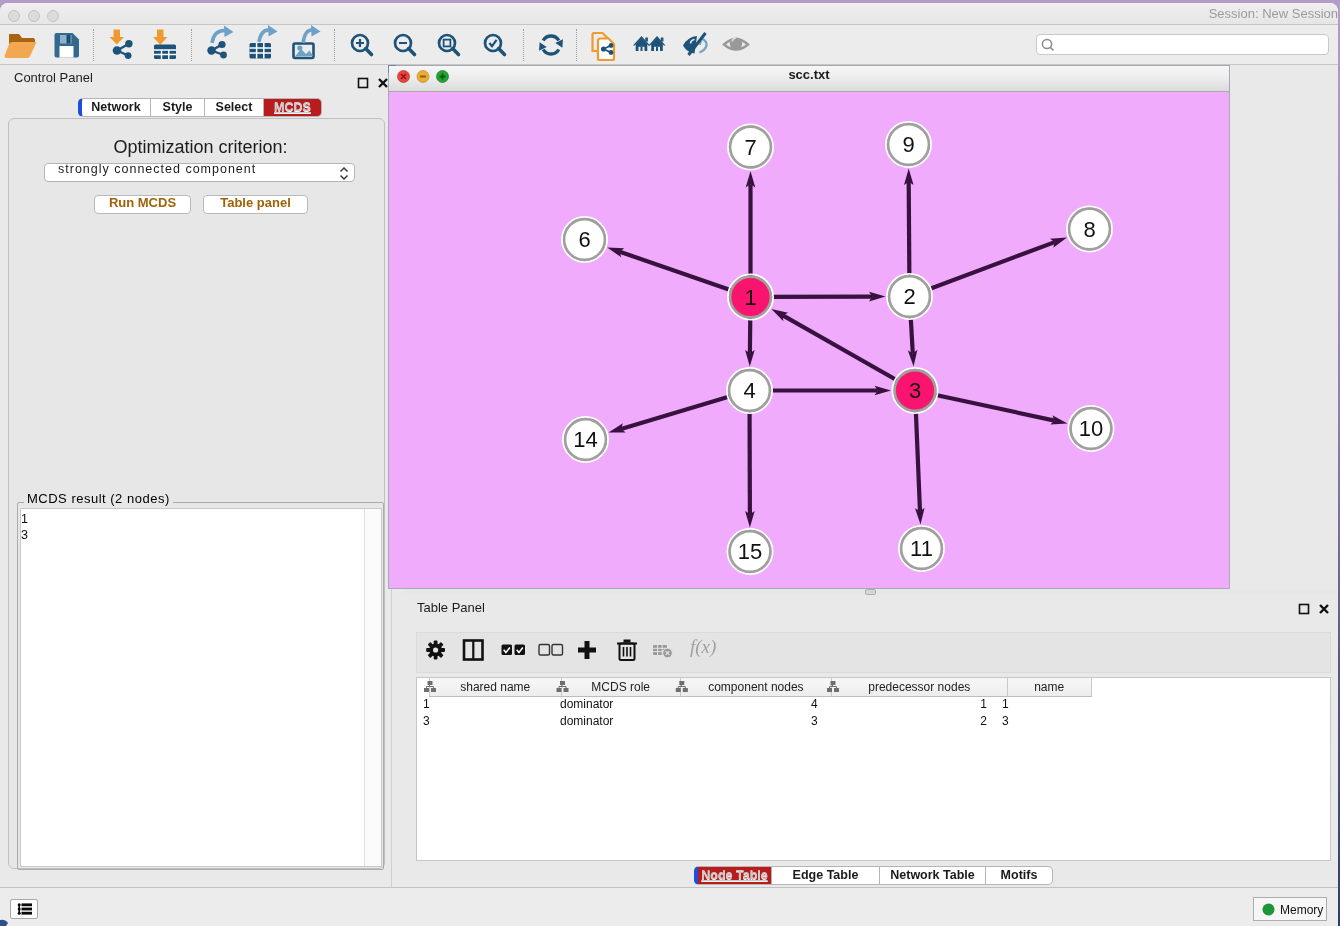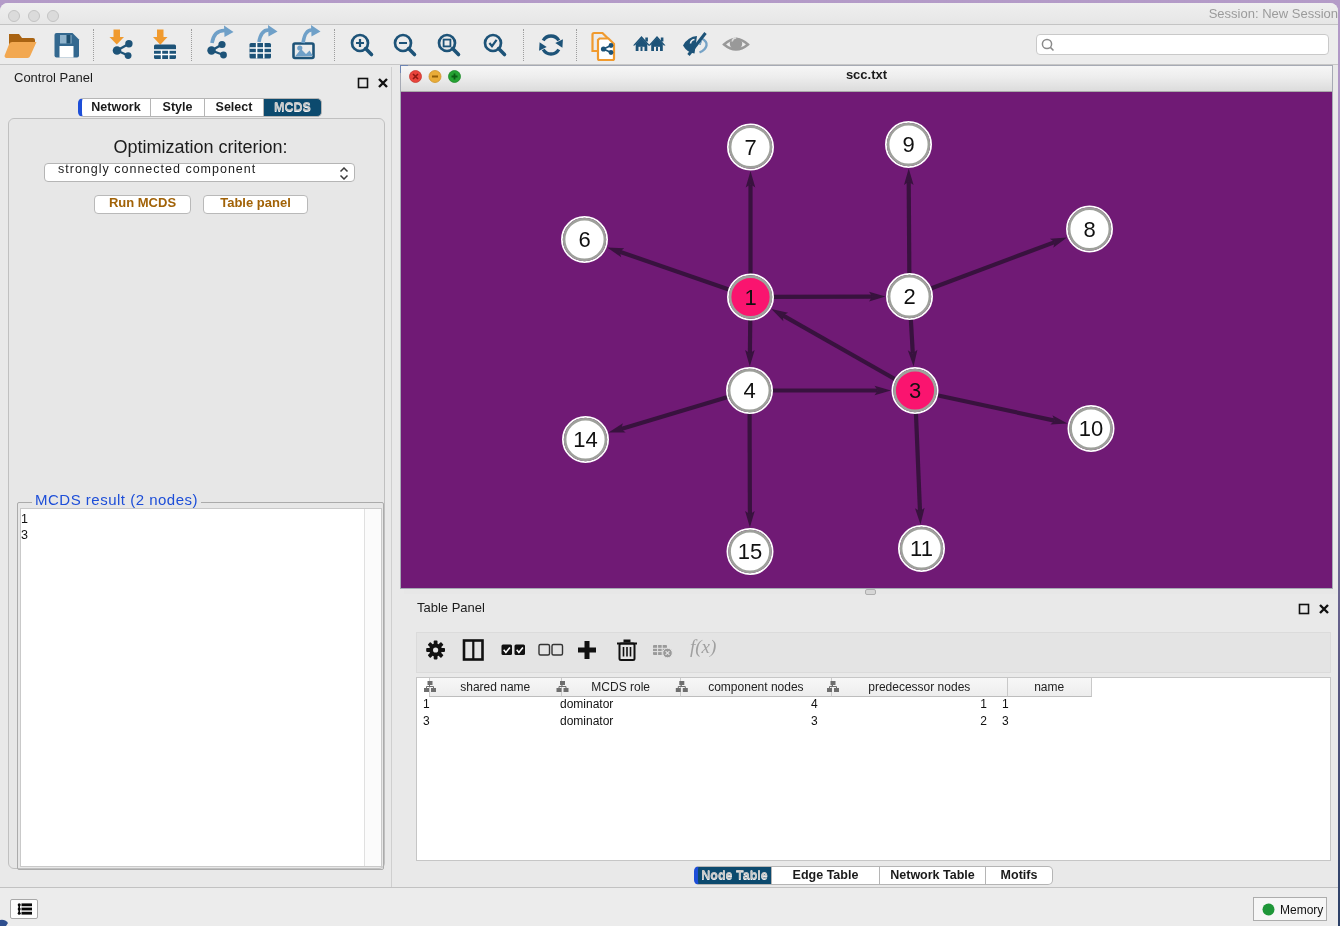--- a/index.html
+++ b/index.html
@@ -21,47 +21,47 @@
 #search{position:absolute;left:1036px;top:9px;width:293px;height:21px;
  background:#fff;border:1px solid #C9C9C9;border-radius:4px;box-sizing:border-box;}
 
 #cp{position:absolute;left:0;top:64px;width:391px;bottom:38px;background:#E9E9E9;}
 #cp-title{position:absolute;left:14px;top:3px;font-size:13px;color:#1C1C1C;}
 .tabrow{position:absolute;display:flex;height:19px;}
 .tab{box-sizing:border-box;border:1px solid #B5B5B5;border-left:none;background:#fff;
  font-size:12.5px;font-weight:600;color:#1A1A1A;text-align:center;line-height:16px;}
 .tab.first{border-left:4px solid #1d4ed8;border-radius:5px 0 0 5px;}
 .tab.last{border-radius:0 5px 5px 0;}
-.tab.sel{background:#0c4a6e;color:#C9C9C9;text-shadow:0 1px 0 #F5F5F5;}
+.tab.sel{background:#b91c1c;color:#C9C9C9;text-shadow:0 1px 0 #F5F5F5;text-decoration:underline;}
 #cp-pane{position:absolute;left:8px;top:51px;width:375px;bottom:19px;
  background:#E7E7E7;border:1px solid #C0C0C0;border-radius:6px;}
 #optlabel{position:absolute;left:4px;width:100%;top:18px;text-align:center;
  font-size:18px;color:#1C1C1C;}
 #combo{position:absolute;left:35px;top:44px;width:311px;height:19px;background:#fff;
  border:1px solid #B5B5B5;border-radius:4px;box-sizing:border-box;
  font-size:12.5px;letter-spacing:1px;color:#1C1C1C;line-height:11px;padding-left:13px;}
 .btn{position:absolute;top:76px;height:19px;background:#fff;border:1px solid #B9B9B9;
  border-radius:4px;box-sizing:border-box;font-size:13px;font-weight:600;color:#a16207;
  text-align:center;line-height:13px;}
 #fieldset{position:absolute;left:8px;right:0px;top:383px;bottom:-2px;
  border:1px solid #ABABAB;border-radius:2px;}
-#legend{position:absolute;left:14px;top:-12px;background:#E7E7E7;padding:0 3px;
- font-size:15px;letter-spacing:0.5px;color:#1d4ed8;}
+#legend{position:absolute;left:6px;top:-12px;background:#E7E7E7;padding:0 3px;
+ font-size:13px;letter-spacing:0.5px;color:#000000;}
 #resultbox{position:absolute;left:2px;right:1px;top:5px;bottom:2px;background:#fff;
  border:1px solid #C9C9C9;font-size:12.5px;color:#111;}
 #resultbox .ln{margin-left:0px;height:16px;line-height:16px;}
 #sbtrack{position:absolute;right:0;top:0;bottom:0;width:16px;background:#FBFBFB;
  border-left:1px solid #E0E0E0;}
 
 #vdiv{position:absolute;left:391px;top:64px;width:13px;bottom:38px;background:#E9E9E9;
  border-left:1px solid #CFCFCF;}
 #vknob{position:absolute;left:8px;top:407px;width:7px;height:8px;background:#D6D6D6;
  border:1px solid #AEAEAE;border-radius:2px;}
 
-#net{position:absolute;left:400px;top:62px;width:933px;height:524px;background:#701a75;
+#net{position:absolute;left:388px;top:62px;width:842px;height:524px;background:#f0abfc;
  border:1px solid #A6AAB4;box-sizing:border-box;}
 #nettitle{position:absolute;left:0;top:0;right:0;height:25px;
  background:linear-gradient(180deg,#F6F6F6 0%,#EDEDED 45%,#DCDCDC 100%);
  border-bottom:1px solid #A9A9A9;}
 #netname{position:absolute;left:0;right:0;top:1px;text-align:center;font-size:13px;
  font-weight:bold;color:#1A1A1A;}
 
 #hdiv{position:absolute;left:404px;top:586px;width:933px;height:5px;background:#E7E7E7;}
 #hknob{position:absolute;left:461px;top:0px;width:9px;height:4px;background:#D6D6D6;
  border:1px solid #AEAEAE;border-radius:2px;}

